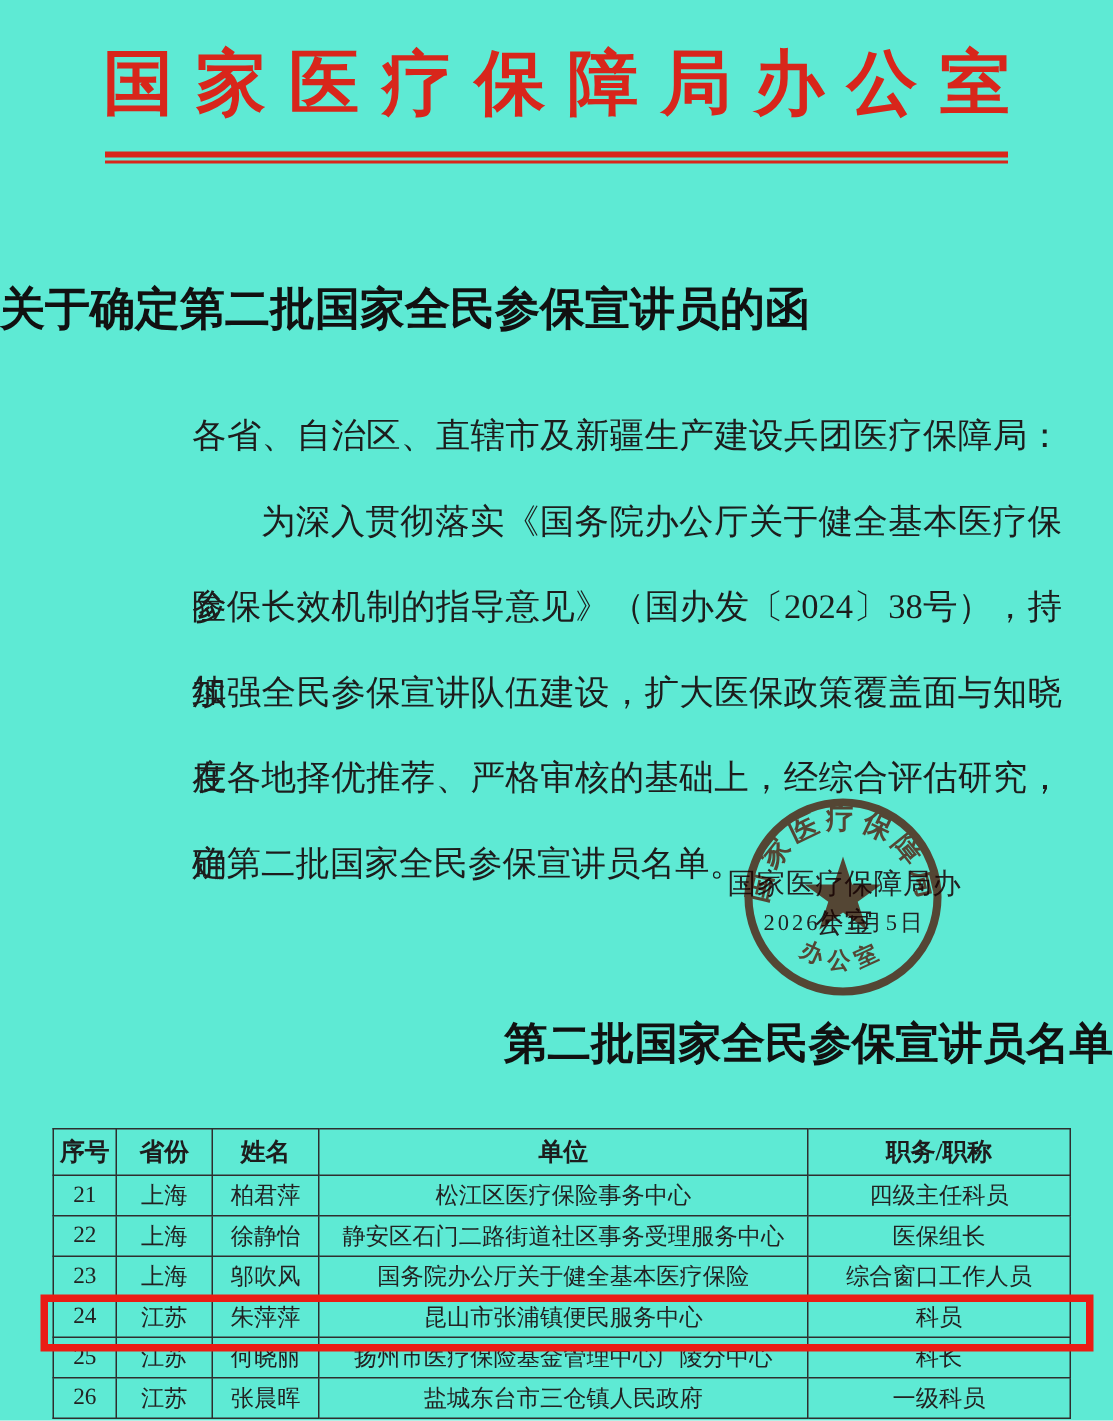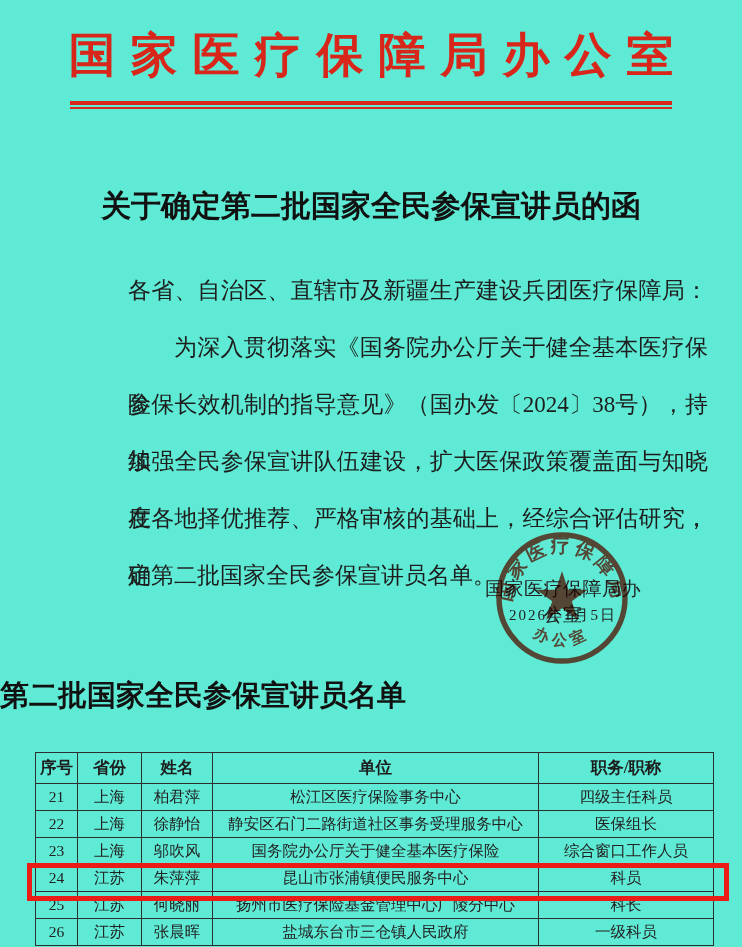--- a/index.html
+++ b/index.html
@@ -27,21 +27,21 @@
     position: absolute; top: 101px; left: 70px; width: 602px;
     height: 4px; background: #d8261b;
   }
   .red-rule::after {
     content: ""; position: absolute; left: 0; right: 0; top: 6px;
     height: 2px; background: #d8261b;
   }
   
   .doc-title {
     position: absolute; top: 186px; left: 0; right: 0;
-    text-align: center;
+    text-align: left;
     font-size: 30px; font-weight: bold; color: #111;
   }
   
   .body-block {
     position: absolute; top: 262px; left: 84px; width: 580px;
     font-size: 23px; line-height: 57px; margin-left: 44px;
   }
   .body-line { height: 57px; white-space: nowrap; }
   .body-line.fill { text-align: justify; text-align-last: justify; white-space: normal; }
   .body-line.indent { text-indent: 2em; }
@@ -57,21 +57,21 @@
   
   .seal {
     position: absolute; top: 526px; left: 490px;
     width: 144px; height: 144px;
     opacity: 0.88; mix-blend-mode: multiply;
     pointer-events: none;
   }
   
   .list-title {
     position: absolute; top: 676px; left: 0; right: 0;
-    text-align: left;
+    text-align: right;
     font-size: 29px; font-weight: bold; color: #111;
   }
   
   .table-wrap { position: absolute; top: 752px; left: 35px; width: 678px; }
   table.roster {
     border-collapse: collapse; width: 678px;
     table-layout: fixed;
     font-size: 15.5px;
   }
   table.roster th, table.roster td {

